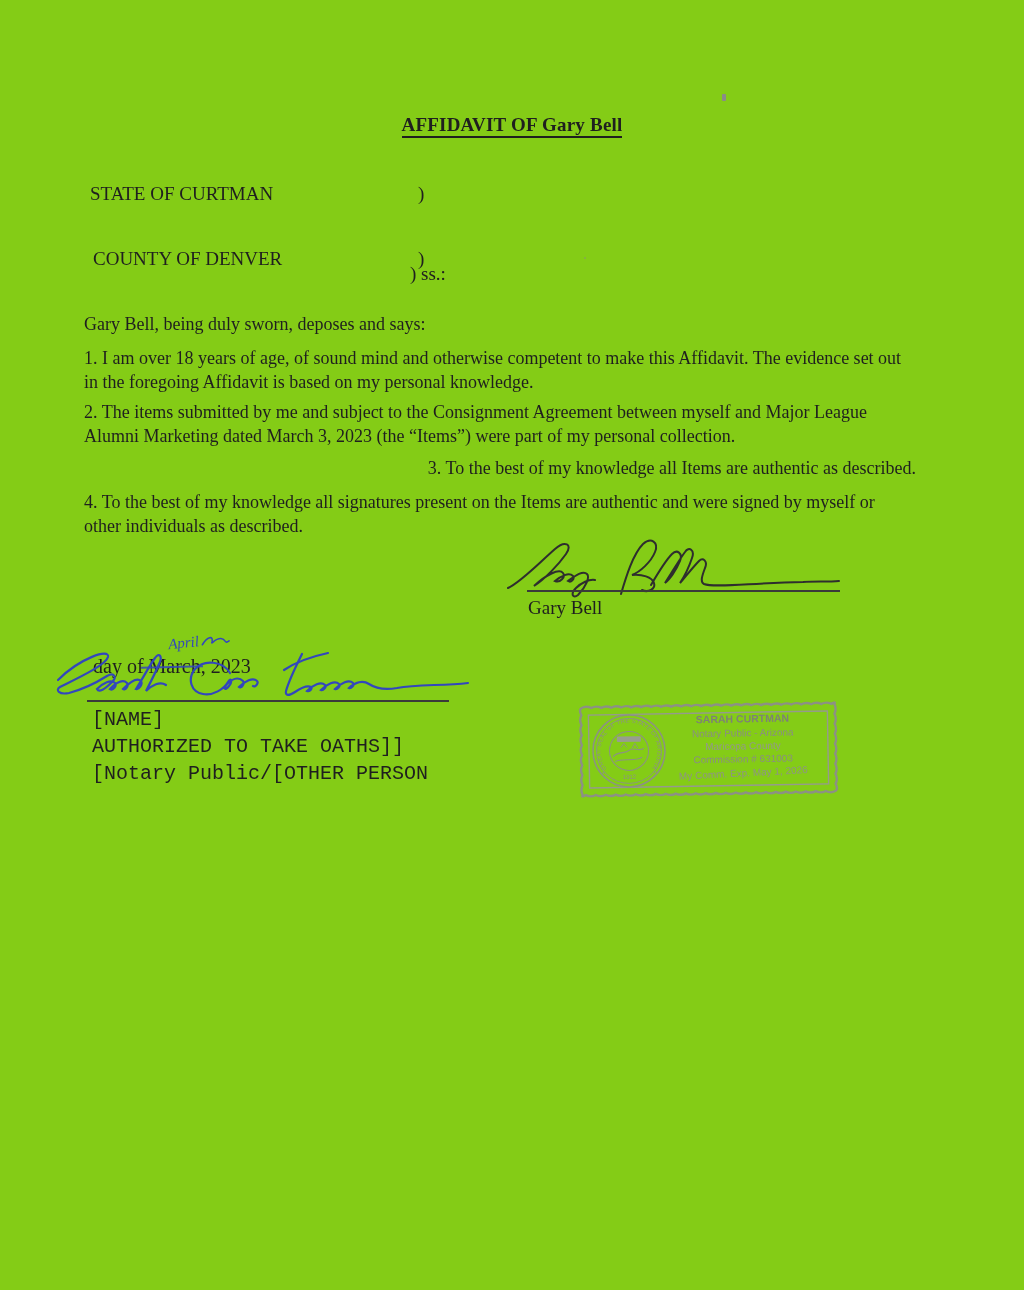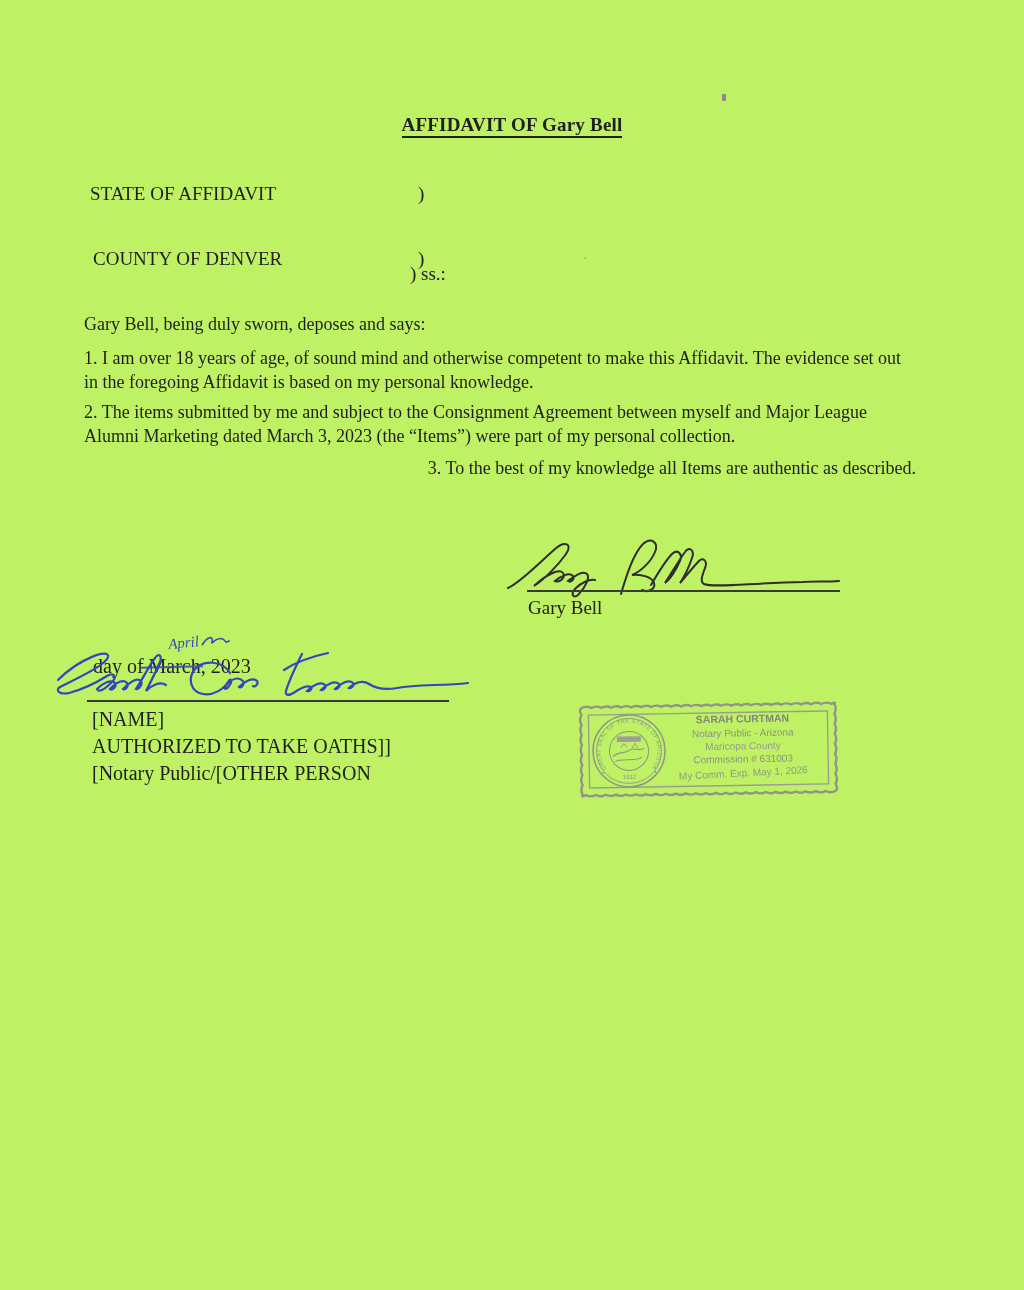--- a/index.html
+++ b/index.html
@@ -1,19 +1,19 @@
 <!DOCTYPE html>
 <html><head>
 <meta charset="utf-8">
 <style>
   html,body{margin:0;padding:0;background:#e8e8e8;}
   .page{
     position:relative;
     width:1024px;height:1290px;
-    background:#bef264;
+    background:#84cc16;
     margin:0 auto;
     font-family:"Liberation Serif", serif;
     color:#1f1f1f;
     overflow:hidden;
   }
   .abs{position:absolute;}
   .title{
     left:0;right:0;top:114px;
     text-align:center;
     font-size:19px;font-weight:bold;letter-spacing:.2px;
@@ -29,51 +29,52 @@
   }
   .april{
     left:168px;top:633px;
     color:#3247bd;font-size:15px;font-style:italic;
     transform:rotate(-6deg);
     display:flex;align-items:center;gap:1px;
     font-family:"Liberation Serif",serif;
   }
   .sigline{background:#3a3a3a;height:2px;}
   .printed-name{font-size:19px;}
-  .nameblock{left:92px;top:706px;font-size:20px;line-height:27px;}
+  .nameblock{left:92px;top:706px;font-size:20px;line-height:27px;font-family:Liberation Mono, monospace;}
   .stamp{
     left:577px;top:701px;width:263px;height:97px;
     transform:rotate(-1deg);
     opacity:.93;
   }
   .speck{background:#8a8a8a;border-radius:1px;}
   svg{display:block;}
 </style>
 </head>
 <body>
 
 <div class="page">
 
   <div class="abs speck" style="left:722px;top:94px;width:4px;height:7px;"></div>
   <div class="abs speck" style="left:584px;top:257px;width:2px;height:2px;opacity:.5;"></div>
 
   <div class="abs title">
     <span>AFFIDAVIT OF Gary Bell</span>
   </div>
 
-  <div class="abs venue" style="left:90px;top:183px;">STATE OF AFFIDAVIT</div>
+  <div class="abs venue" style="left:90px;top:183px;">STATE OF CURTMAN</div>
   <div class="abs venue" style="left:418px;top:183px;">)</div>
   <div class="abs venue" style="left:410px;top:215px;margin-top:48px;">) ss.:</div>
   <div class="abs venue" style="left:93px;top:248px;">COUNTY OF DENVER</div>
   <div class="abs venue" style="left:418px;top:248px;">)</div>
 
   <div class="abs body-par" style="top:313px;">Gary Bell, being duly sworn, deposes and says:</div>
   <div class="abs body-par" style="top:347px;">1. I am over 18 years of age, of sound mind and otherwise competent to make this Affidavit. The evidence set out in the foregoing Affidavit is based on my personal knowledge.</div>
   <div class="abs body-par" style="top:401px;">2. The items submitted by me and subject to the Consignment Agreement between myself and Major League Alumni Marketing dated March 3, 2023 (the “Items”) were part of my personal collection.</div>
   <div class="abs body-par" style="top:457px;text-align:right;">3. To the best of my knowledge all Items are authentic as described.</div>
+  <div class="abs body-par" style="top:491px;">4. To the best of my knowledge all signatures present on the Items are authentic and were signed by myself or other individuals as described.</div>
 
   <svg class="abs" style="left:505px;top:535px;" width="345" height="64" viewBox="0 0 345 64">
     <g fill="none" stroke="#2e2e2e" stroke-width="2" stroke-linecap="round">
       <path d="M3,53 C16,47 34,28 50,14 C60,5 68,9 61,19 C54,29 40,44 29,51 C41,40 54,33 58,38 C61,42 55,48 50,46 C56,41 64,37 68,41 C70,44 66,48 63,46 C70,41 78,35 82,39 C85,42 81,52 73,60 C68,64 65,59 71,53 C76,48 84,44 90,45"></path>
       <path d="M116,59 C121,42 128,19 138,9 C146,2 154,7 150,17 C146,27 135,37 127,40 C137,39 147,42 149,48 C151,54 143,58 137,55"></path>
       <path d="M146,50 C153,38 161,25 167,19 C172,14 178,18 175,26 C171,36 164,45 160,48 C166,39 174,25 180,17 C184,11 190,15 187,23 C183,35 177,45 175,48 C181,41 189,31 194,26 C198,22 203,26 200,33 C197,41 195,47 199,49 C209,53 245,48 298,47 C310,46 322,47 334,46"></path>
     </g>
   </svg>
   <div class="abs sigline" style="left:527px;top:590px;width:313px;"></div>
   <div class="abs printed-name" style="left:528px;top:597px;text-align:center;">Gary Bell</div>

